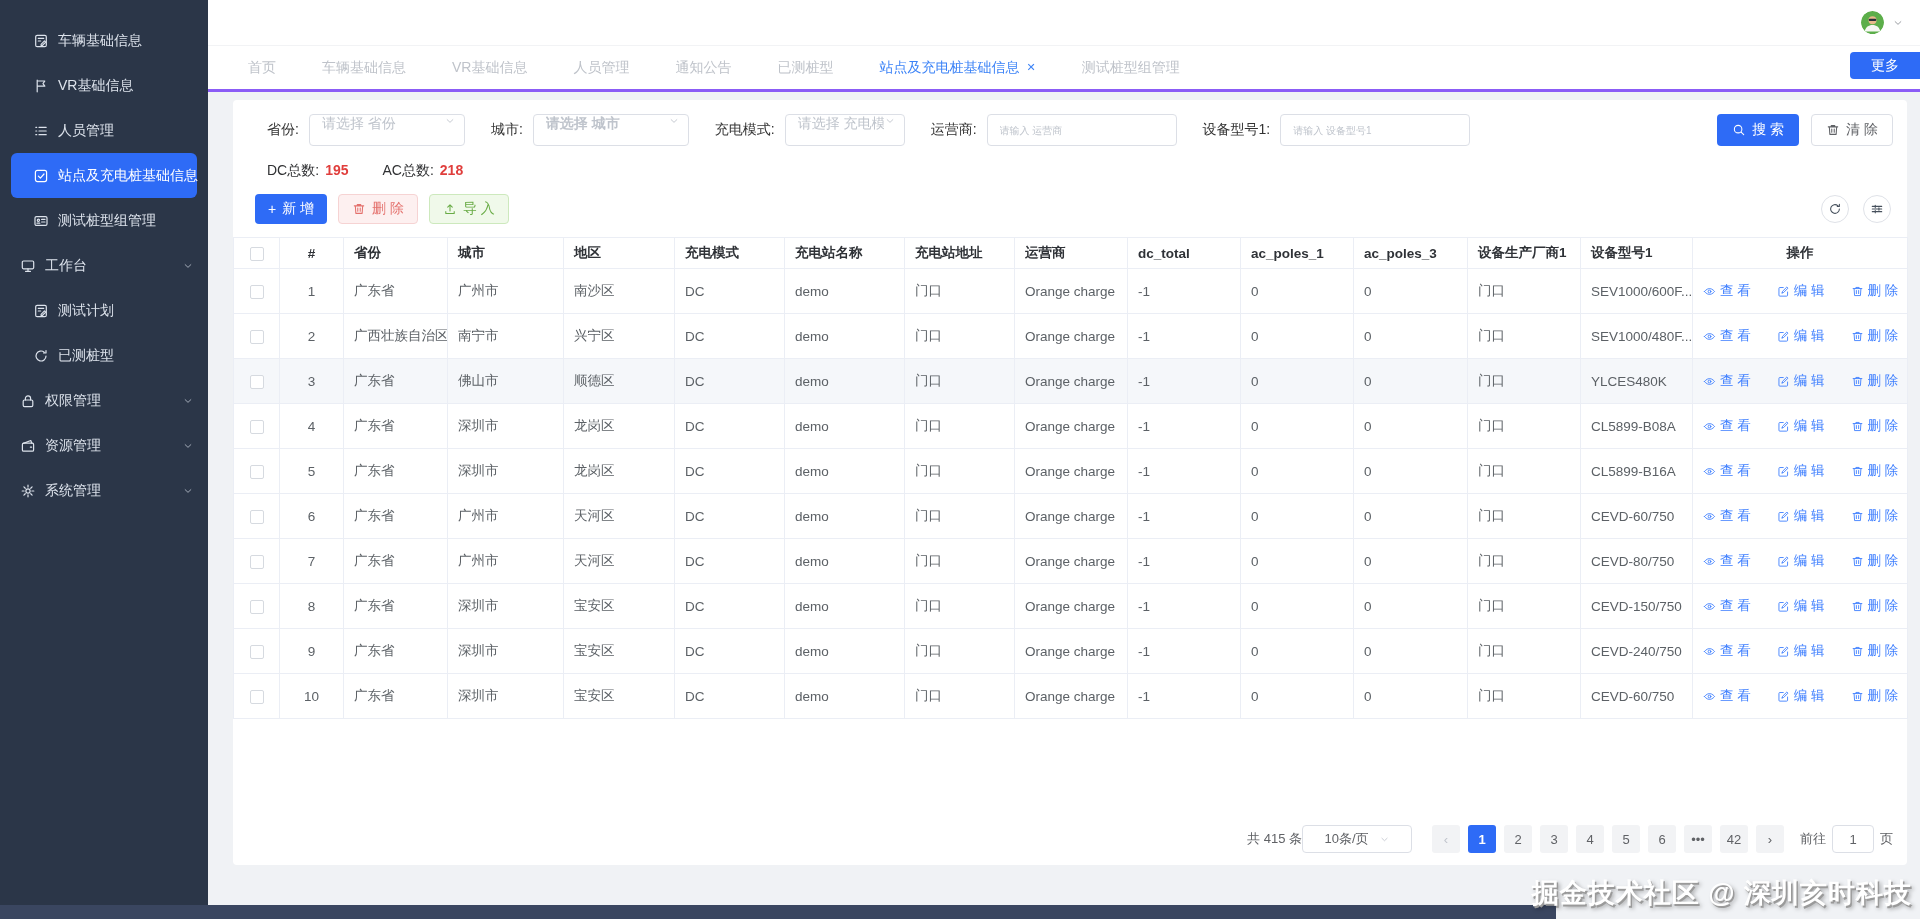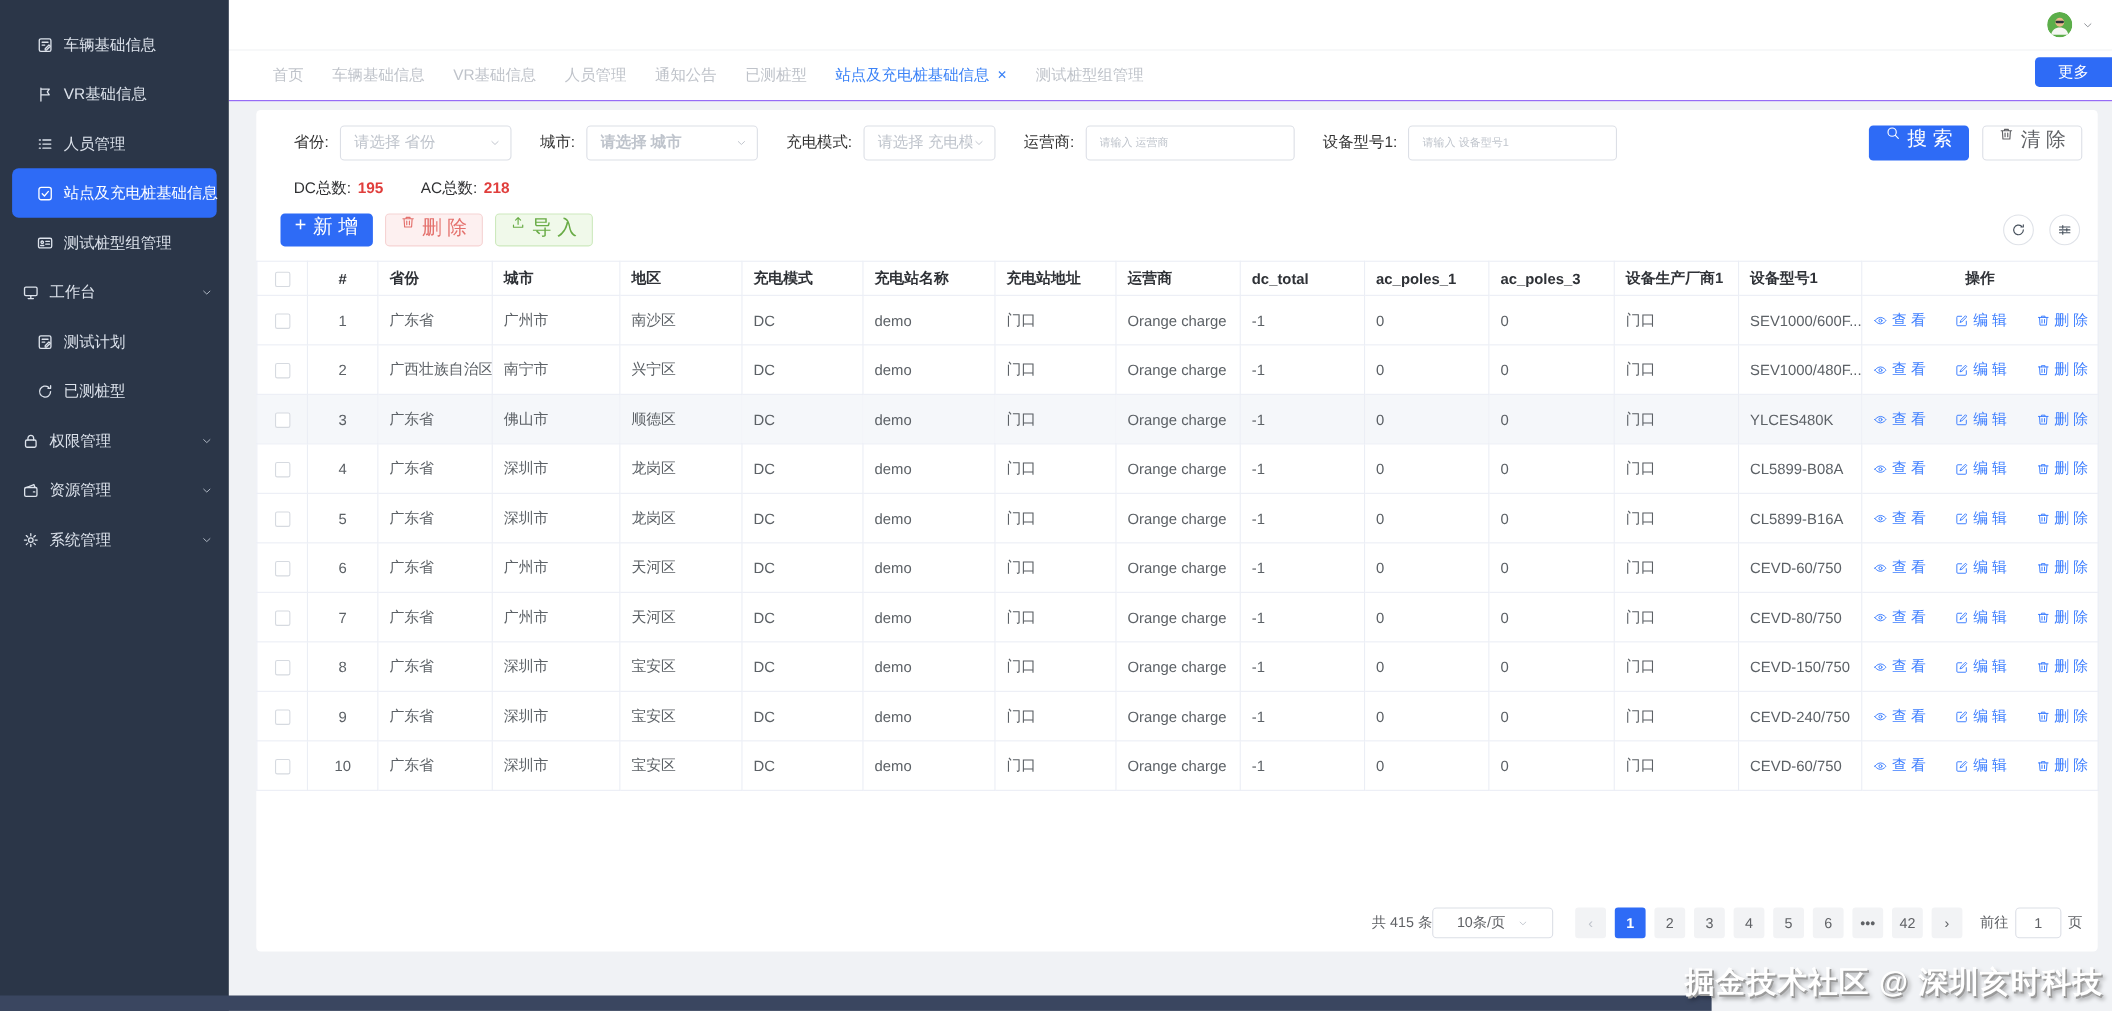--- a/index.html
+++ b/index.html
@@ -26,44 +26,44 @@
 
   
   #topbar { position:absolute; left:208px; top:0; right:0; height:45px; background:#fff; }
   #avatar-box { position:absolute; right:16px; top:11px; display:flex; align-items:center; gap:8px; cursor:pointer; }
   #avatar { width:23px; height:23px; border-radius:50%; overflow:hidden; }
   #avatar svg { stroke:none; }
   #avatar-chevron { width:12px; height:12px; color:#909399; }
 
   
   #tabbar { position:absolute; left:208px; top:45px; right:0; height:47px; background:#fff;
-            border-top:1px solid #f2f3f5; border-bottom:1px solid #8b5cf6;
-            display:flex; align-items:center; padding-left:40px; gap:26px; }
+            border-top:1px solid #f2f3f5; border-bottom:3px solid #8b5cf6;
+            display:flex; align-items:center; padding-left:40px; gap:46px; }
   .tab { color:#bfc3ca; cursor:pointer; white-space:nowrap; display:flex; align-items:center; }
   .tab.active { color:#3c83f7; }
   .tab .tab-close { margin-left:7px; font-size:11px; }
   #more-button { position:absolute; top:52px; right:0; min-width:70px; height:27px; background:var(--accent);
                  color:#fff; border:none; border-radius:4px 0 0 4px; font-size:14px; cursor:pointer; z-index:6;
                  font-family:inherit; }
 
   
   #content { position:absolute; left:208px; top:93px; right:0; bottom:0; background:#f0f2f5; }
   #card { position:absolute; left:25px; top:7px; width:1674px; height:765px; background:#fff; border-radius:4px; }
 
   
   #filter-row { display:flex; align-items:center; padding:14px 14px 0 34px; }
   .f-group { display:flex; align-items:center; margin-right:26px; }
   .f-label { color:#333; margin-right:10px; white-space:nowrap; }
   .f-sel, .f-inp { height:32px; border:1px solid #dcdfe6; border-radius:4px; background:#fff; }
-  .f-sel { display:flex; align-items:center; padding:0 8px 0 12px; color:#bfc4cc; cursor:pointer; }
+  .f-sel { display:flex; padding:0 8px 0 12px; color:#bfc4cc; cursor:pointer; }
   .f-sel .ph { flex:1; overflow:hidden; white-space:nowrap; }
   .f-sel .chev { width:12px; height:12px; color:#c0c4cc; flex:none; }
   .f-inp { padding:0 12px; color:#606266; font-size:10px; font-family:inherit; outline:none; }
   .f-inp::placeholder { color:#bfc4cc; }
-  .btn { display:flex; align-items:flex-start; gap:6px; border-radius:4px; cursor:pointer; font-size:18px; border:none; font-family:inherit; }
+  .btn { display:flex; align-items:center; gap:6px; border-radius:4px; cursor:pointer; font-size:14px; border:none; font-family:inherit; }
   #search-btn { margin-left:auto; height:32px; padding:0 15px; background:var(--accent); color:#fff; }
   #clear-btn  { margin-left:12px; height:32px; padding:0 14px; background:#fff; color:#606266; border:1px solid #dcdfe6; }
   .btn .bicon { width:14px; height:14px; }
 
   
   #stats-row { display:flex; gap:34px; padding:16px 0 0 34px; color:#303133; }
   .stat-val { color:var(--stat-red); font-weight:700; margin-left:6px; }
 
   
   #toolbar { display:flex; align-items:center; padding:14px 16px 0 22px; }

